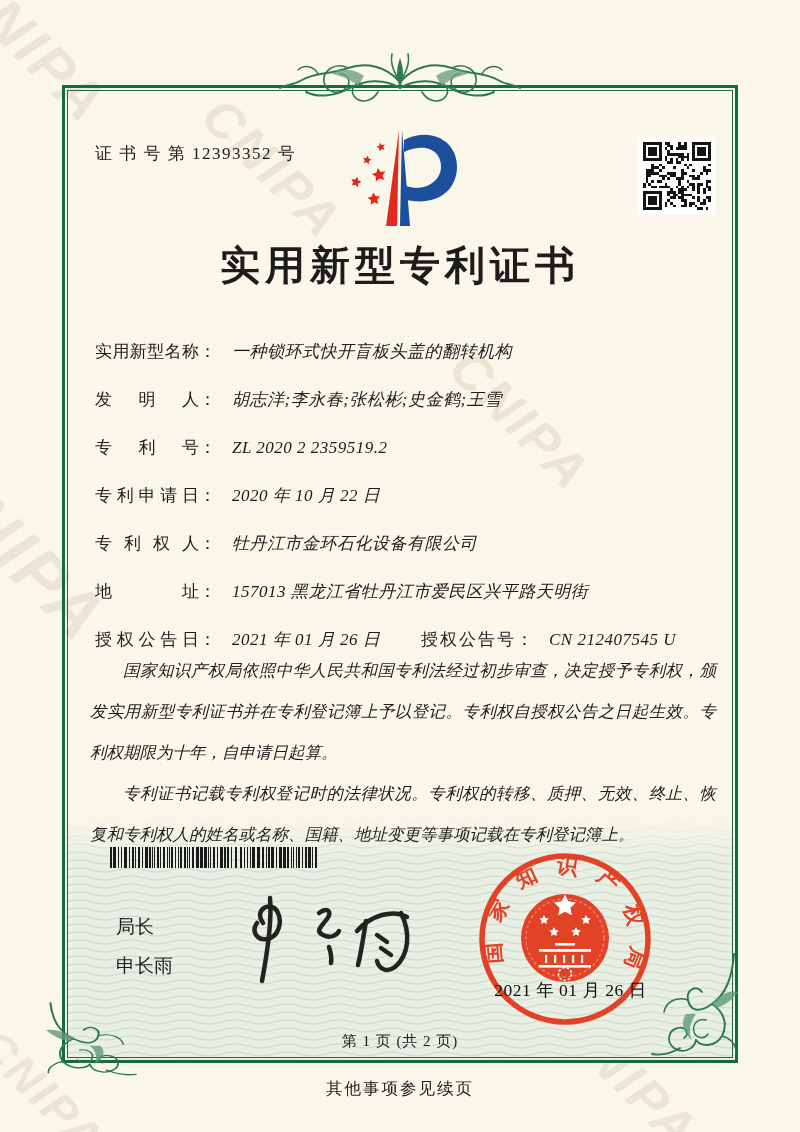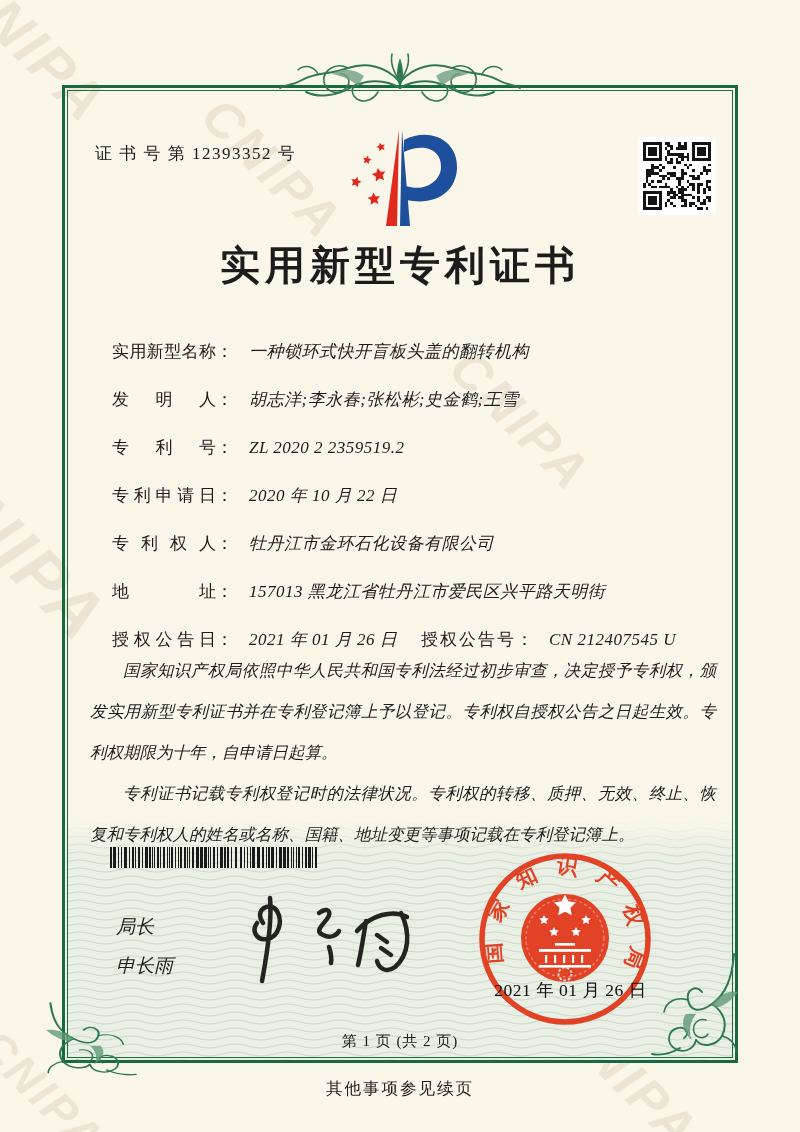--- a/index.html
+++ b/index.html
@@ -34,35 +34,35 @@
 
   .cert-no{position:absolute;left:95px;top:142px;font-size:17px;letter-spacing:1.5px;z-index:6;}
   .logo{position:absolute;left:336px;top:126px;z-index:6;}
   .qr{position:absolute;left:638px;top:137px;width:78px;height:78px;background:#fefefe;
       z-index:6;display:flex;align-items:center;justify-content:center;}
   .title{position:absolute;left:62px;top:238px;width:676px;margin:0;text-align:center;
          font-size:40px;font-weight:bold;letter-spacing:5px;z-index:6;}
 
   .fields{position:absolute;left:95px;top:340px;width:620px;z-index:6;font-size:17px;}
   .frow{position:relative;height:20px;margin-bottom:28px;white-space:nowrap;}
-  .flabel{display:inline-block;width:104px;text-align:justify;text-align-last:justify;vertical-align:top;margin-left:17px;}
+  .flabel{display:inline-block;width:104px;text-align:justify;text-align-last:justify;vertical-align:top;}
   .fcolon{display:inline-block;}
   .fvalue{margin-left:16px;letter-spacing:.5px;font-style:italic;}
   .pair2{position:absolute;left:326px;top:0;}
 
   .paragraphs{position:absolute;left:90px;top:650px;width:626px;z-index:6;
               font-size:16.5px;line-height:41px;font-style:italic;text-align:justify;}
   .paragraphs p{margin:0;text-indent:2em;}
 
   .barcode{position:absolute;left:110px;top:847px;width:212px;height:21px;z-index:6;font-size:0;}
   .barcode span{display:inline-block;height:100%;background:#1a1a1a;vertical-align:top;}
 
   .signer{position:absolute;left:116px;top:914px;z-index:6;
           font-family:"Liberation Sans","DejaVu Sans",sans-serif;font-size:19px;font-weight:500;}
-  .signer div{margin-bottom:13px;font-style:italic;}
+  .signer div{margin-bottom:13px;}
   .signature{position:absolute;left:233px;top:893px;z-index:6;}
 
   .seal{position:absolute;left:475px;top:849px;z-index:7;opacity:.95;}
   .seal-date{position:absolute;left:468px;top:978px;width:205px;text-align:center;
              font-size:17.5px;color:#101010;letter-spacing:.5px;z-index:8;}
 
   .page-indicator{position:absolute;left:62px;top:1032px;width:676px;text-align:center;
                   font-size:15px;z-index:6;letter-spacing:1px;}
   .continuation{position:absolute;left:0;top:1078px;width:800px;text-align:center;
                 font-size:16.5px;z-index:6;letter-spacing:2px;}

